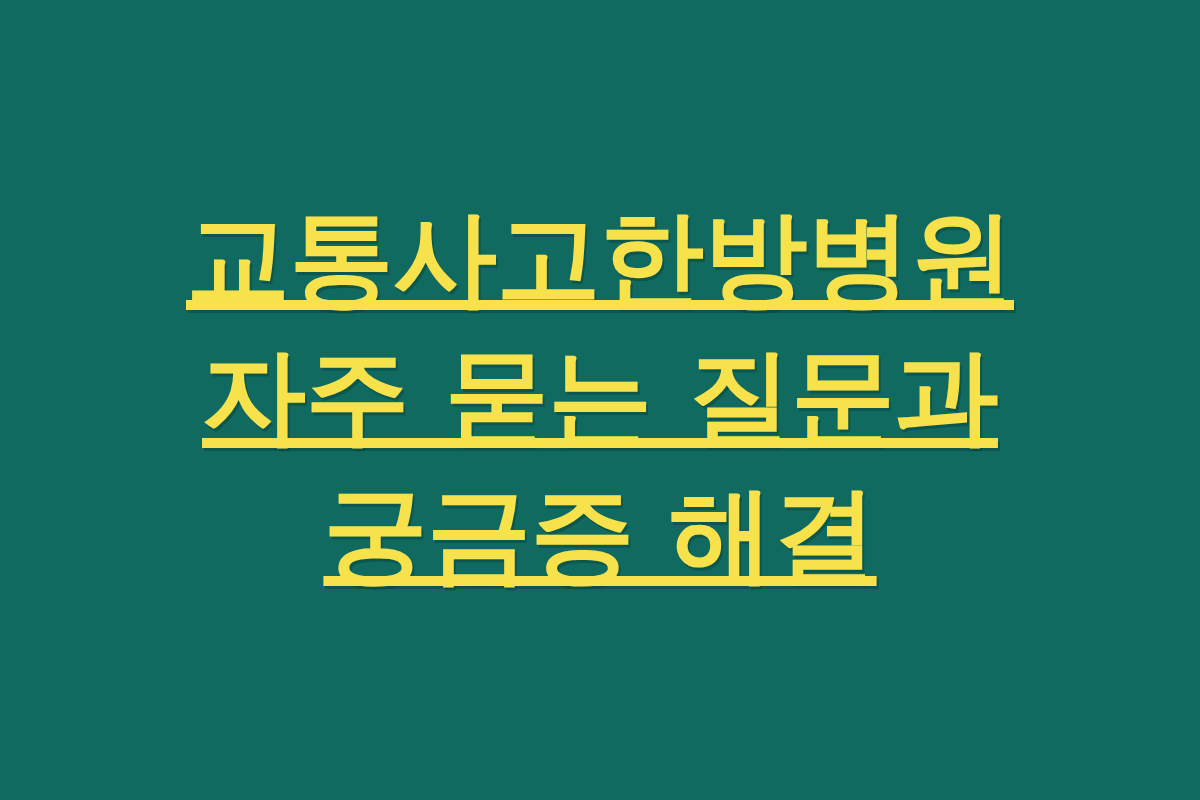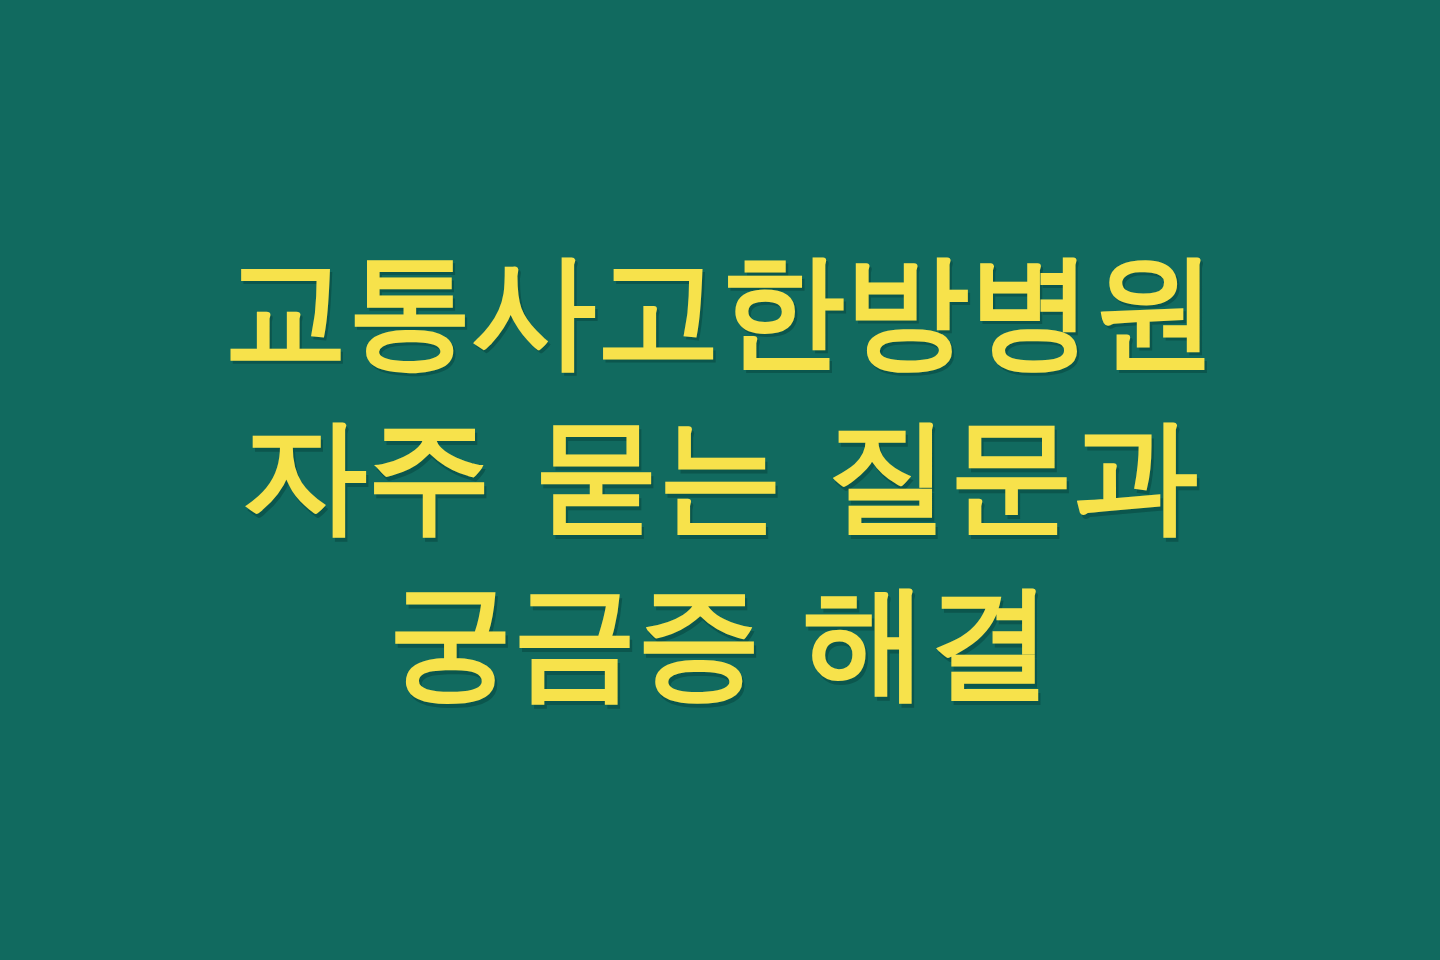--- a/index.html
+++ b/index.html
@@ -46,17 +46,17 @@
     -webkit-font-smoothing: antialiased;
   }
 </style>
 </head>
 <body>
 
 <div id="thumbnail-card" style="background: rgb(17, 106, 95); width: 1200px; height: 800px;">
 
   <div id="headline-block">
 
-    <h1 id="headline-text" style="color: rgb(247, 226, 75); text-shadow: rgba(8, 70, 62, 0.55) 2px 3px 0px; text-align: center;">교통사고한방병원 자주 묻는 질문과 궁금증 해결</h1>
+    <h1 id="headline-text" style="color: rgb(247, 226, 75); text-shadow: rgba(8, 70, 62, 0.55) 2px 3px 0px; text-align: center; text-decoration: underline;">교통사고한방병원 자주 묻는 질문과 궁금증 해결</h1>
 
   </div>
 
 </div>
 
 </body></html>

